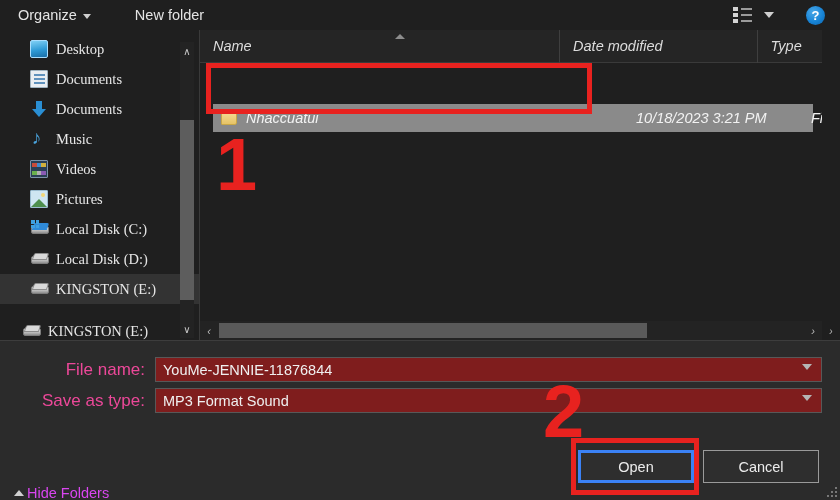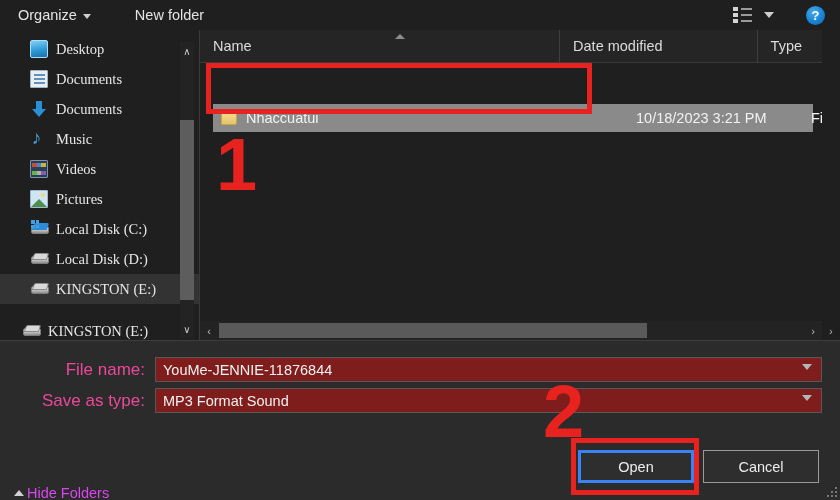--- a/index.html
+++ b/index.html
@@ -133,21 +133,21 @@
   .sb-arrow.up { top: 0; }
   .sb-arrow.down { bottom: 0; }
   .sb-thumb {
     position: absolute; left: 0; top: 78px; width: 14px; height: 180px;
     background: #5d5d5d;
   }
 
   
   .filepane {
     position: absolute; left: 200px; top: 0; width: 640px; height: 310px;
-    background: #1f1f1f; overflow: hidden;
+    background: #1f1f1f; overflow: hidden; font-style: italic;
   }
   .col-header {
     position: absolute; left: 0; top: 0; width: 640px; height: 33px;
     background: #252525; display: flex; align-items: center;
     border-bottom: 1px solid #3a3a3a;
   }
   .col {
     font-size: 14.5px; color: #dcdcdc; white-space: nowrap;
     height: 33px; display: flex; align-items: center; padding-left: 13px;
     position: relative;

